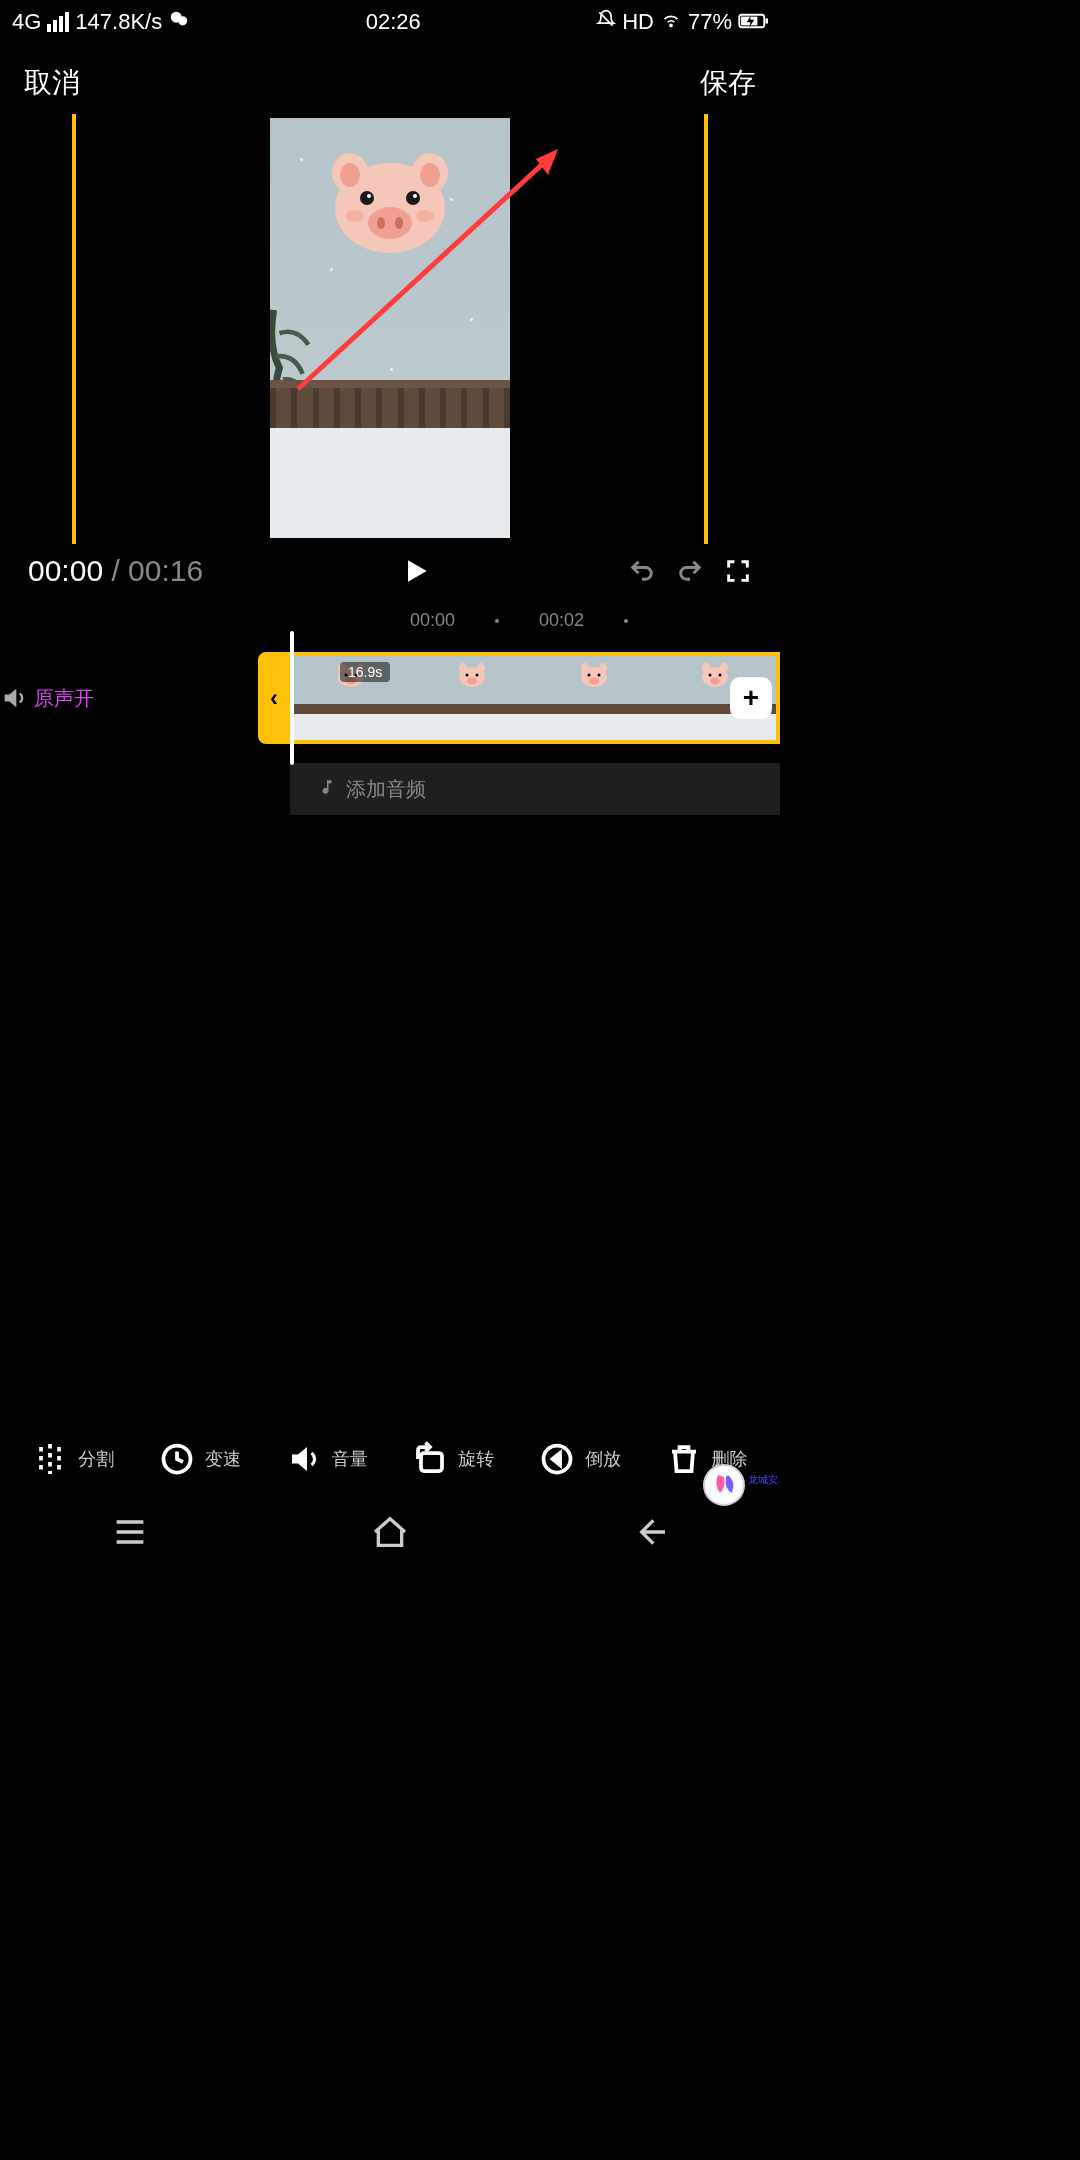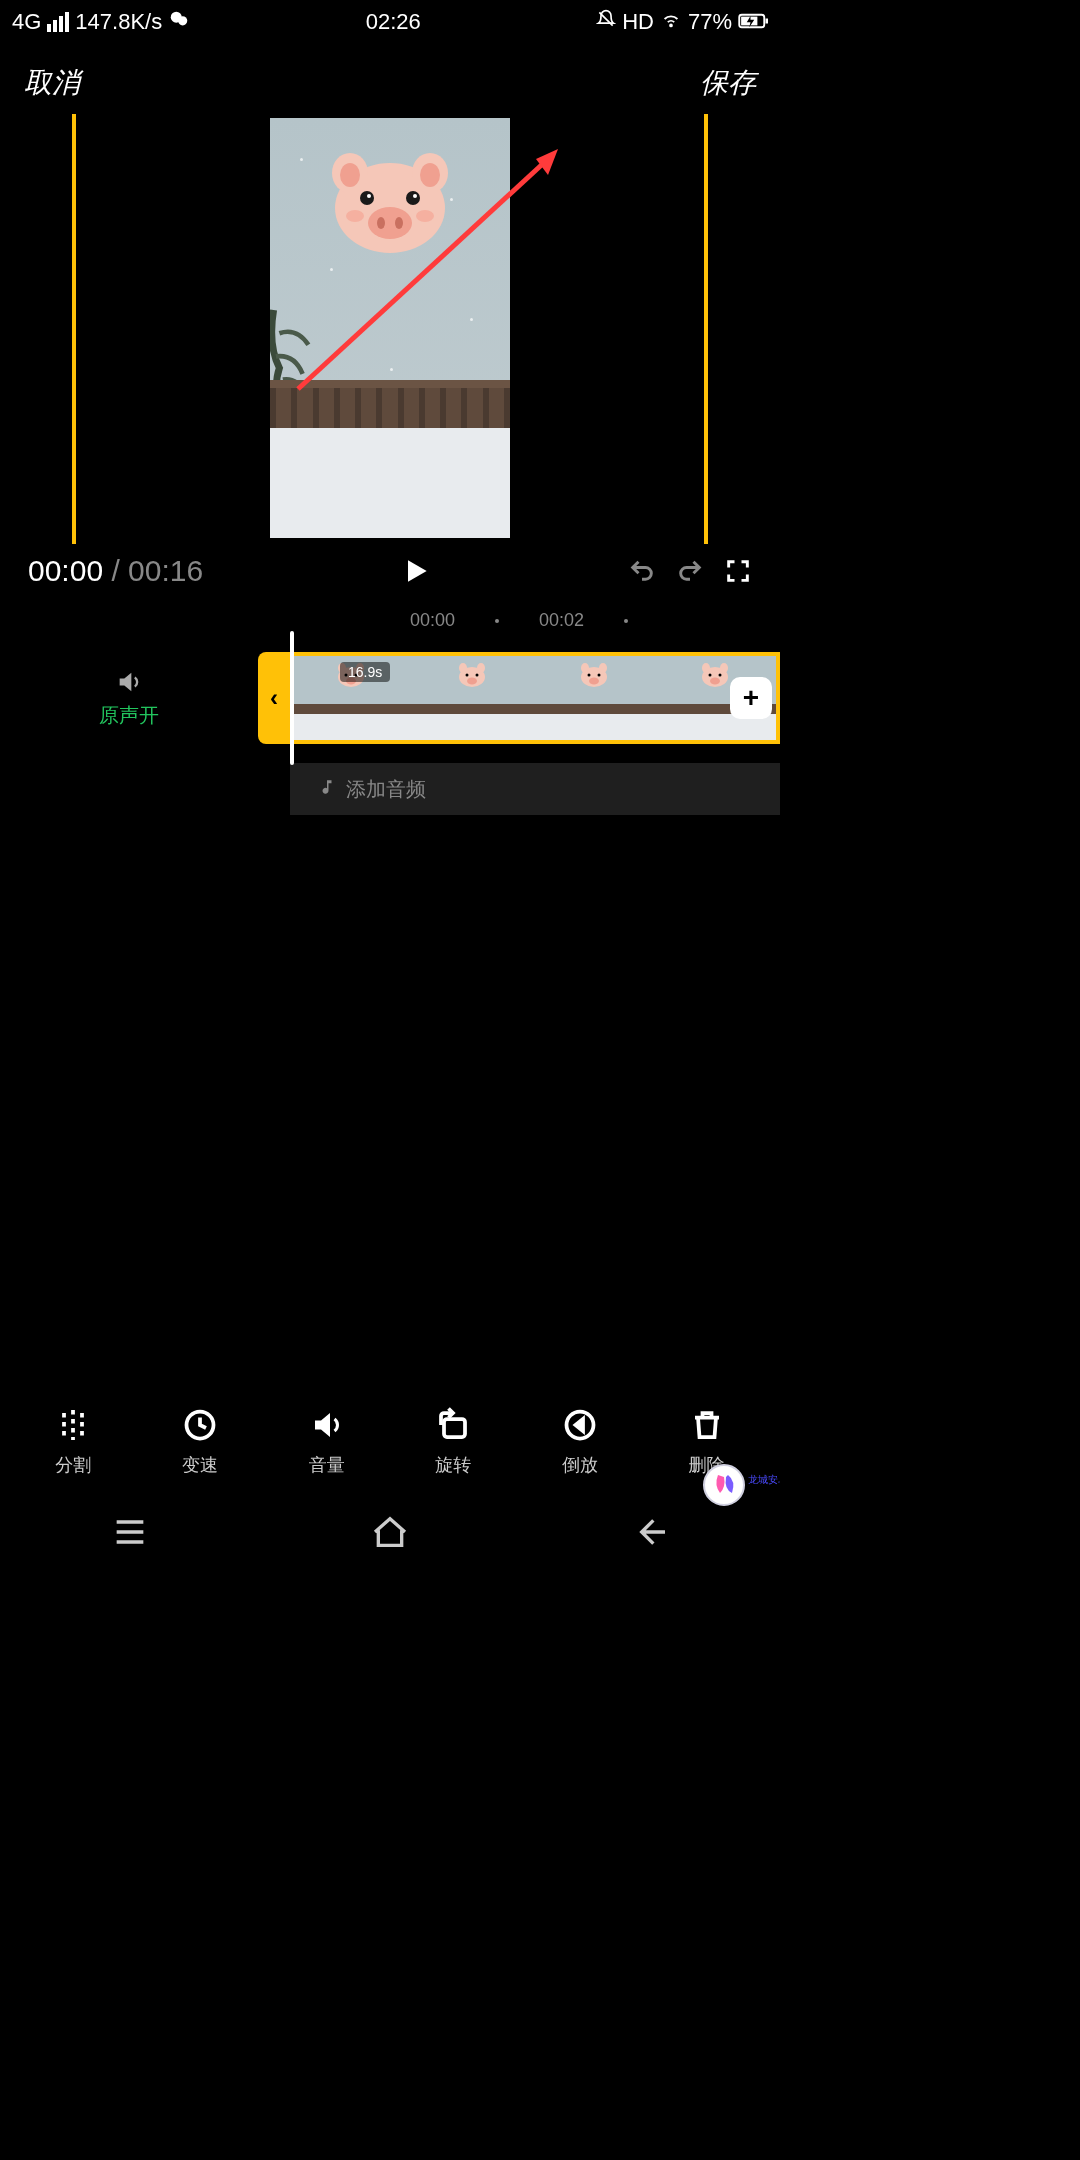--- a/index.html
+++ b/index.html
@@ -26,21 +26,20 @@
 .signal-bars span { width: 4px; background: #fff; }
 .signal-bars span:nth-child(1) { height: 8px; }
 .signal-bars span:nth-child(2) { height: 12px; }
 .signal-bars span:nth-child(3) { height: 16px; }
 .signal-bars span:nth-child(4) { height: 20px; }
 .top-nav {
   display: flex;
   justify-content: space-between;
   padding: 20px 24px 12px;
   font-size: 28px;
-  font-style: italic;
 }
 .preview-area {
   position: relative;
   display: flex;
   justify-content: center;
   padding: 4px 0 10px;
   height: 430px;
 }
 .trim-bar {
   position: absolute;
@@ -102,24 +101,24 @@
 .timeline-header .dot { width: 4px; height: 4px; background: #888; border-radius: 50%; }
 .timeline-area {
   display: flex;
   align-items: center;
   height: 110px;
   position: relative;
 }
 .sound-col {
   width: 258px;
   display: flex;
-  flex-direction: column;
+  flex-direction: row;
   align-items: center;
   gap: 6px;
-  color: #22c55e;
+  color: #d946ef;
   font-size: 20px;
 }
 .sound-icon { width: 28px; height: 28px; }
 .clip-handle {
   width: 32px;
   height: 92px;
   background: #FFC107;
   border-radius: 8px 0 0 8px;
   display: flex;
   align-items: center;
@@ -200,21 +199,21 @@
   position: absolute;
   bottom: 64px;
   left: 0;
   right: 0;
   display: flex;
   justify-content: space-around;
   padding: 20px 10px;
 }
 .tool {
   display: flex;
-  flex-direction: column;
+  flex-direction: row;
   align-items: center;
   gap: 10px;
   color: #ccc;
   font-size: 18px;
 }
 .tool-icon { width: 36px; height: 36px; }
 .nav-bar {
   position: absolute;
   bottom: 0;
   left: 0;

